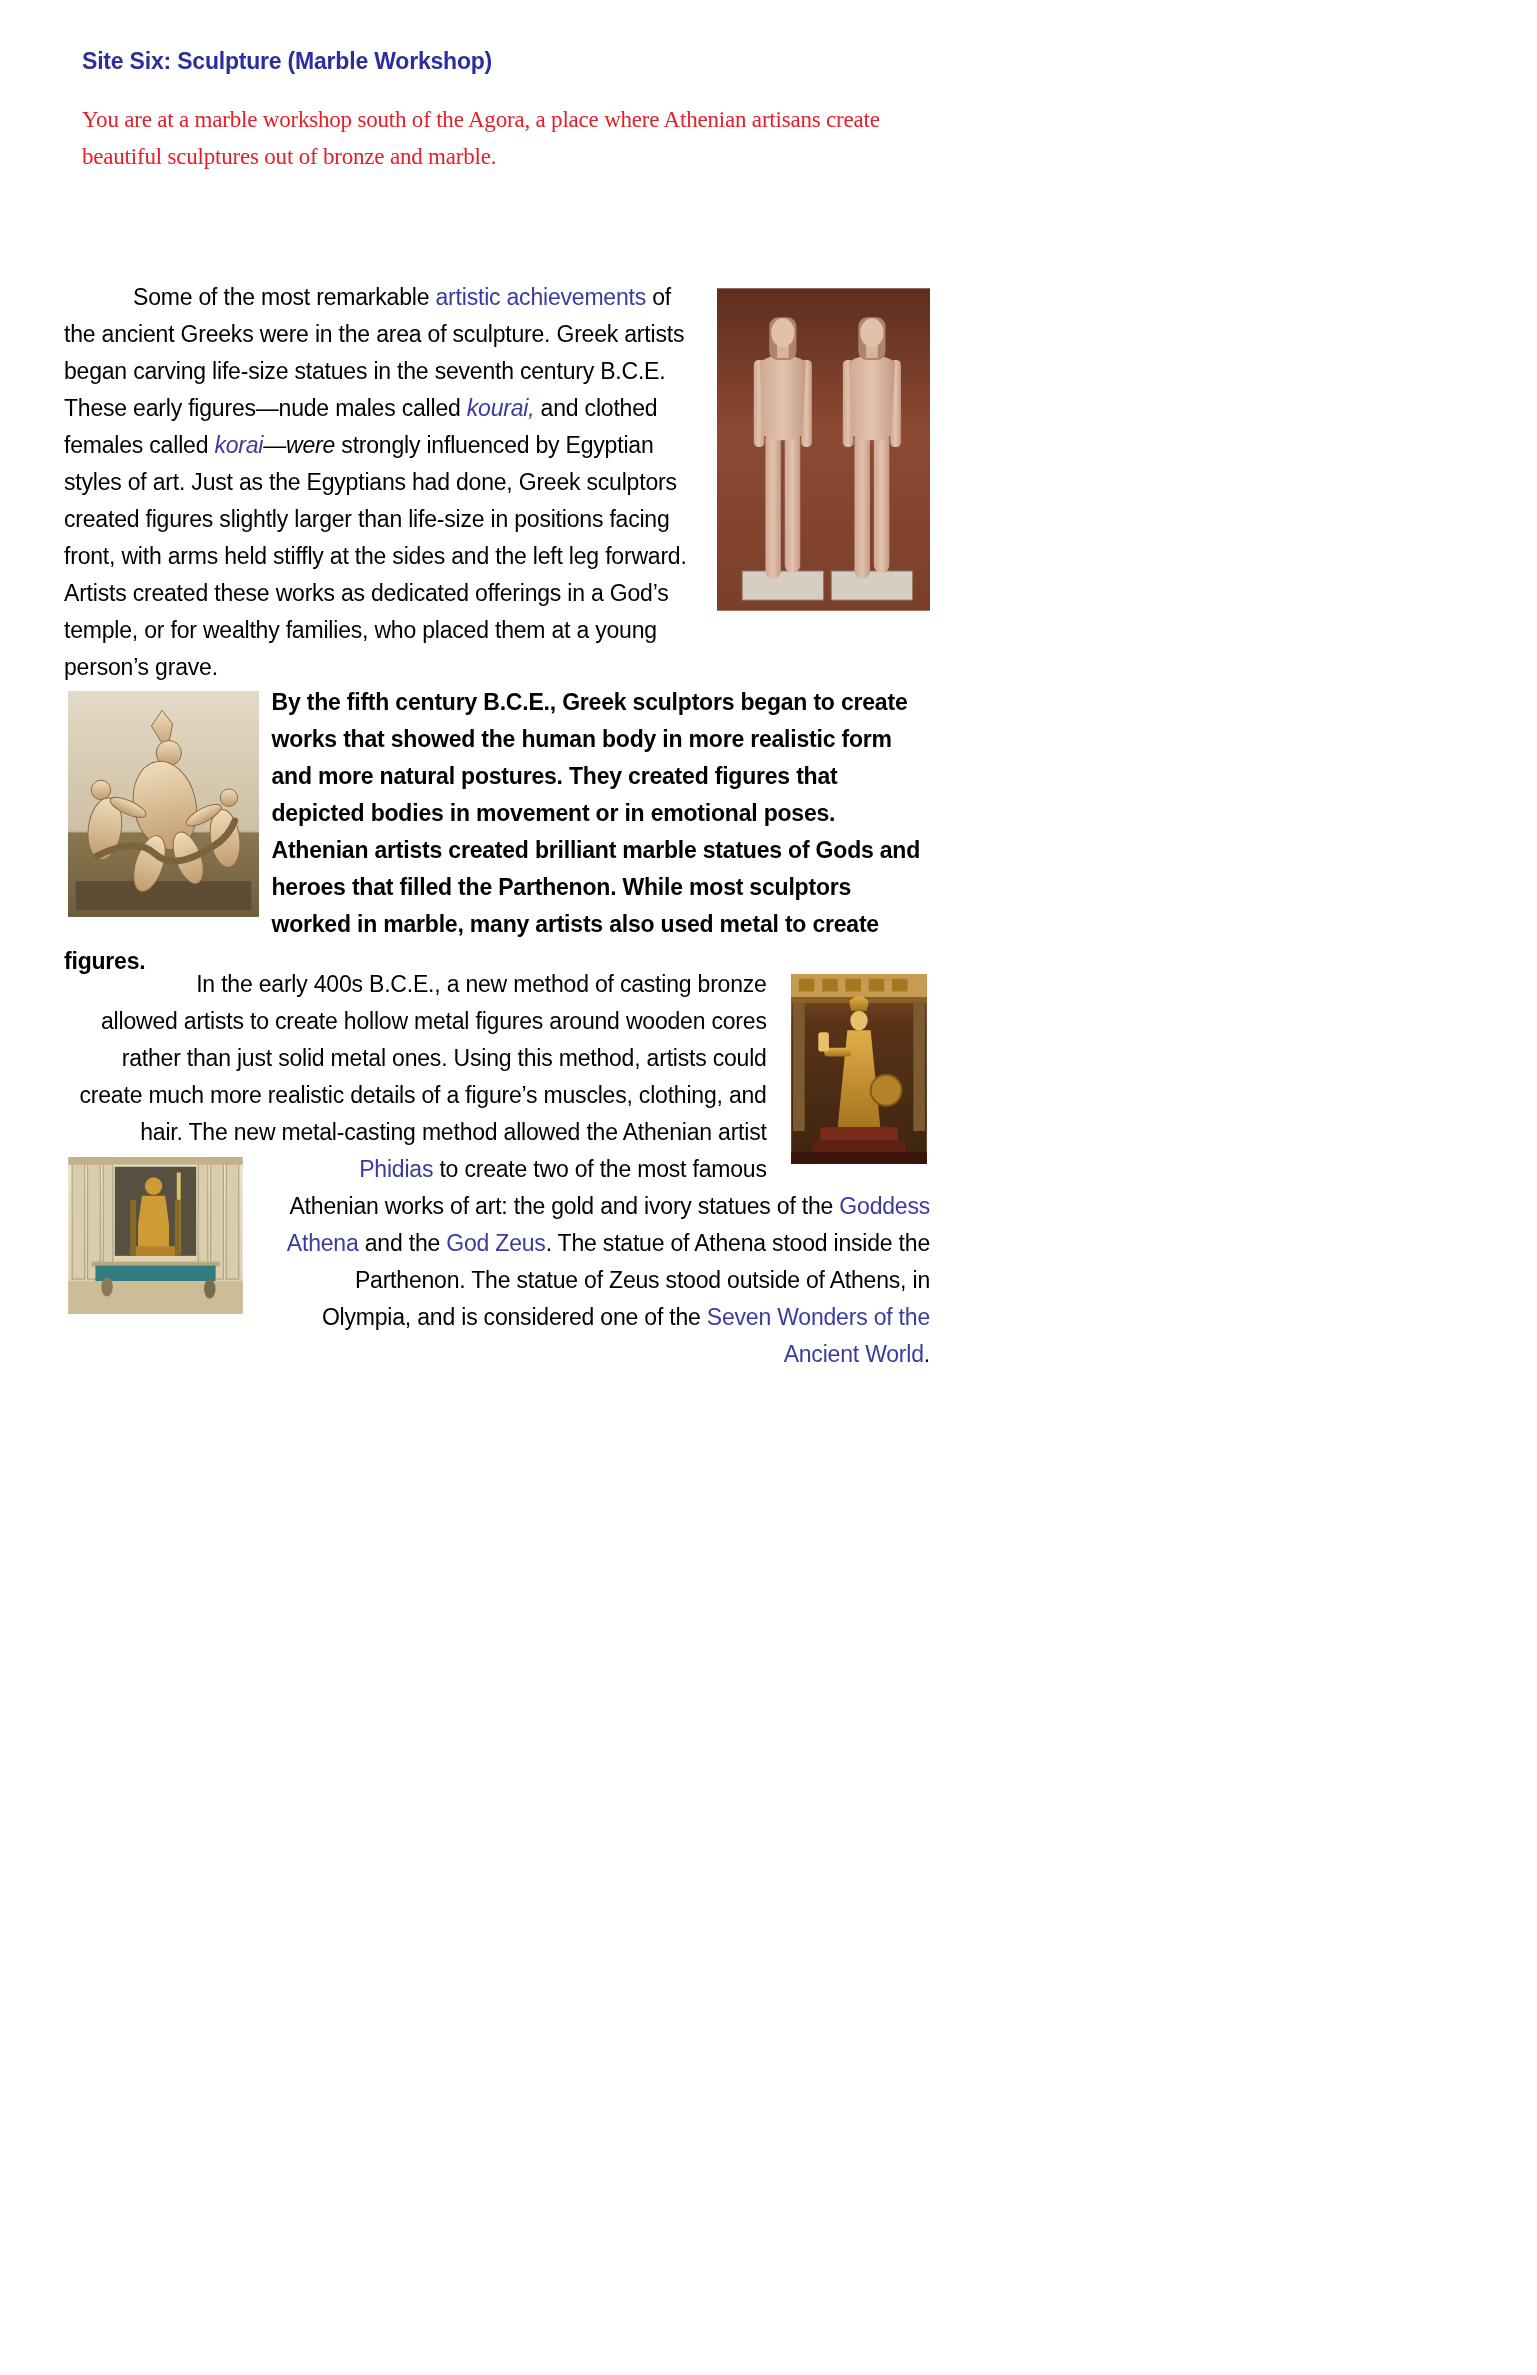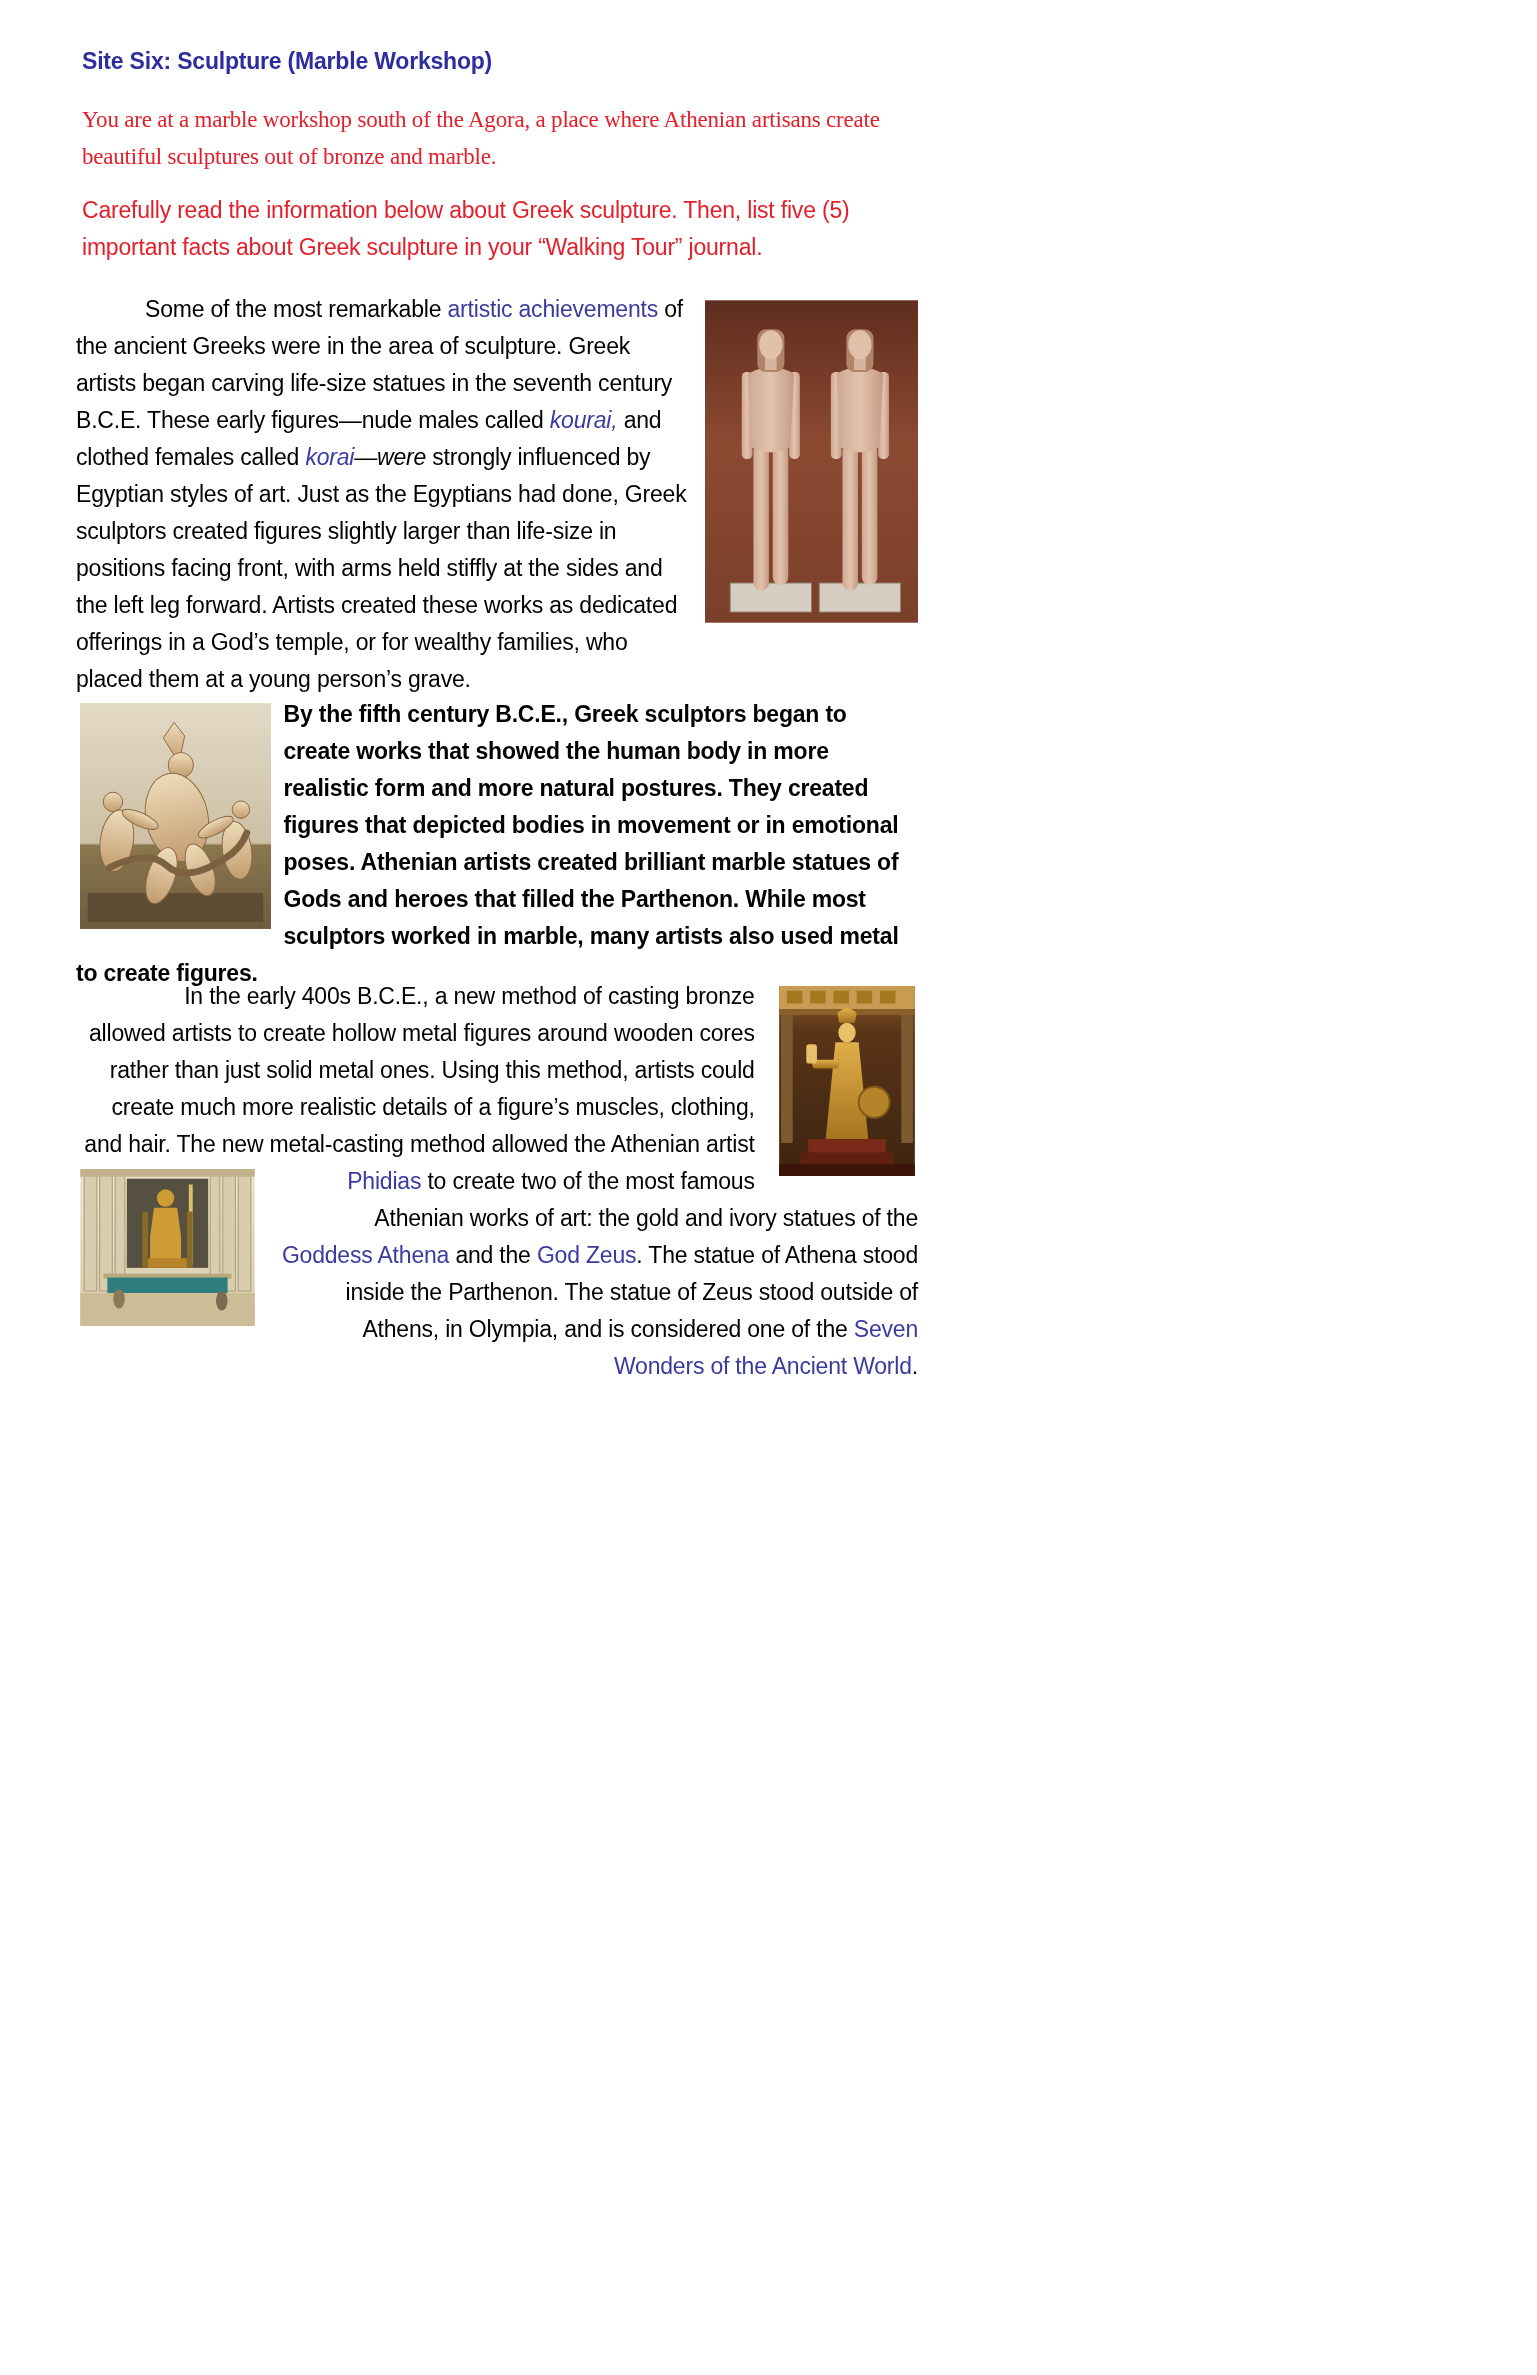--- a/index.html
+++ b/index.html
@@ -28,21 +28,21 @@
   }
   .red-1{top:101px;font-family:Liberation Serif, serif;}
   .red-2{top:192px;}
   .section{
     position:absolute;left:64px;width:866px;
     display:flow-root;
   }
   .sec-1{top:279px;}
   .sec-2{top:684px;font-weight:bold;}
   .sec-3{top:966px;text-align:right;}
-  .body-para{margin:12px;}
+  .body-para{margin:0;}
   .indent{text-indent:69px;}
   .blue{color:var(--keyword-blue);}
   .ital{font-style:italic;}
   .img{display:block;}
   .float-right{float:right;}
   .float-left{float:left;}
   .kouros-img{width:213px;height:323px;margin:8.7px 0 9.7px 17.5px;}
   .laocoon-img{width:191px;height:226px;margin:6.8px 12.6px 9.7px 3.9px;}
   .athena-img{width:142px;height:190px;margin:7.8px 0 9.7px 21.3px;}
   .zeus-img{width:175px;height:157px;margin:5.8px 24px 9.7px 3.9px;}
@@ -50,21 +50,20 @@
 </style>
 </head>
 <body>
 
 <div class="page">
 
   <h1 class="doc-title">Site Six: Sculpture (Marble Workshop)</h1>
 
   <p class="red-para red-1">You are at a marble workshop south of the Agora, a place where Athenian artisans create beautiful sculptures out of bronze and marble.</p>
 
-  <p class="red-para red-2">Carefully read the information below about Greek sculpture. Then, list five (5) important facts about Greek sculpture in your “Walking Tour” journal.</p>
 
   <div class="section sec-1">
     <p class="body-para indent"><span class="img kouros-img float-right">
           <svg viewBox="0 0 220 333" xmlns="http://www.w3.org/2000/svg">
             <defs>
               <linearGradient id="kb" x1="0" y1="0" x2="0" y2="1">
                 <stop offset="0" stop-color="#5f2d1e"></stop>
                 <stop offset="0.45" stop-color="#8c4a32"></stop>
                 <stop offset="1" stop-color="#7a3f2a"></stop>
               </linearGradient>

